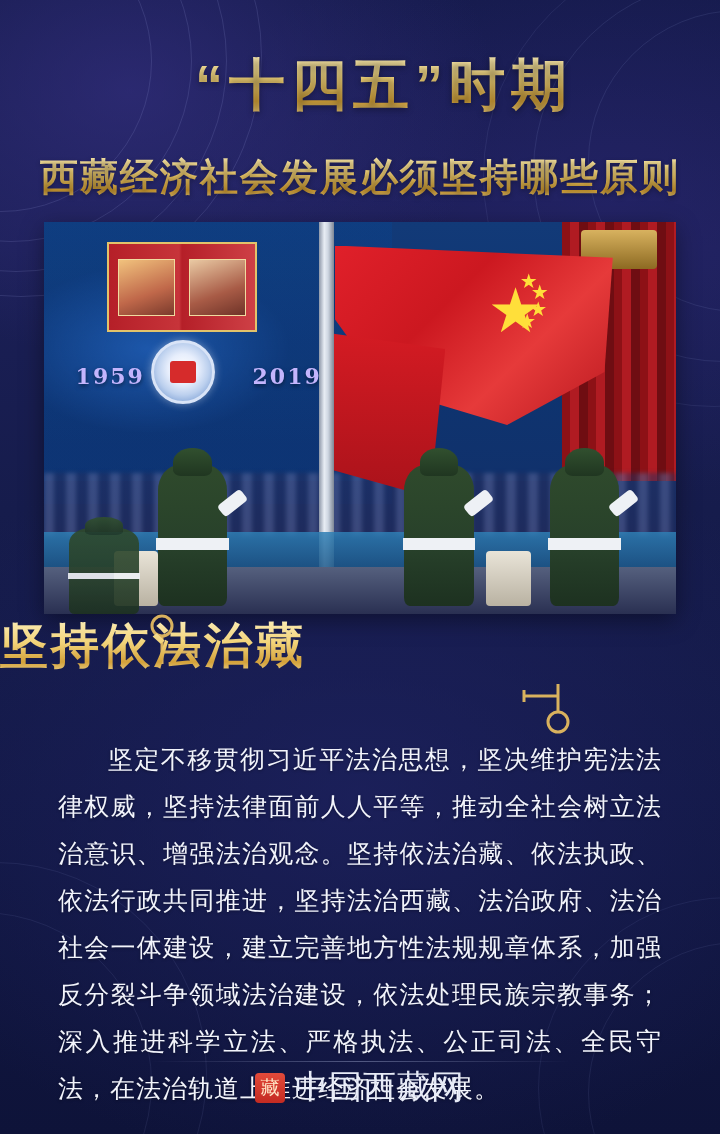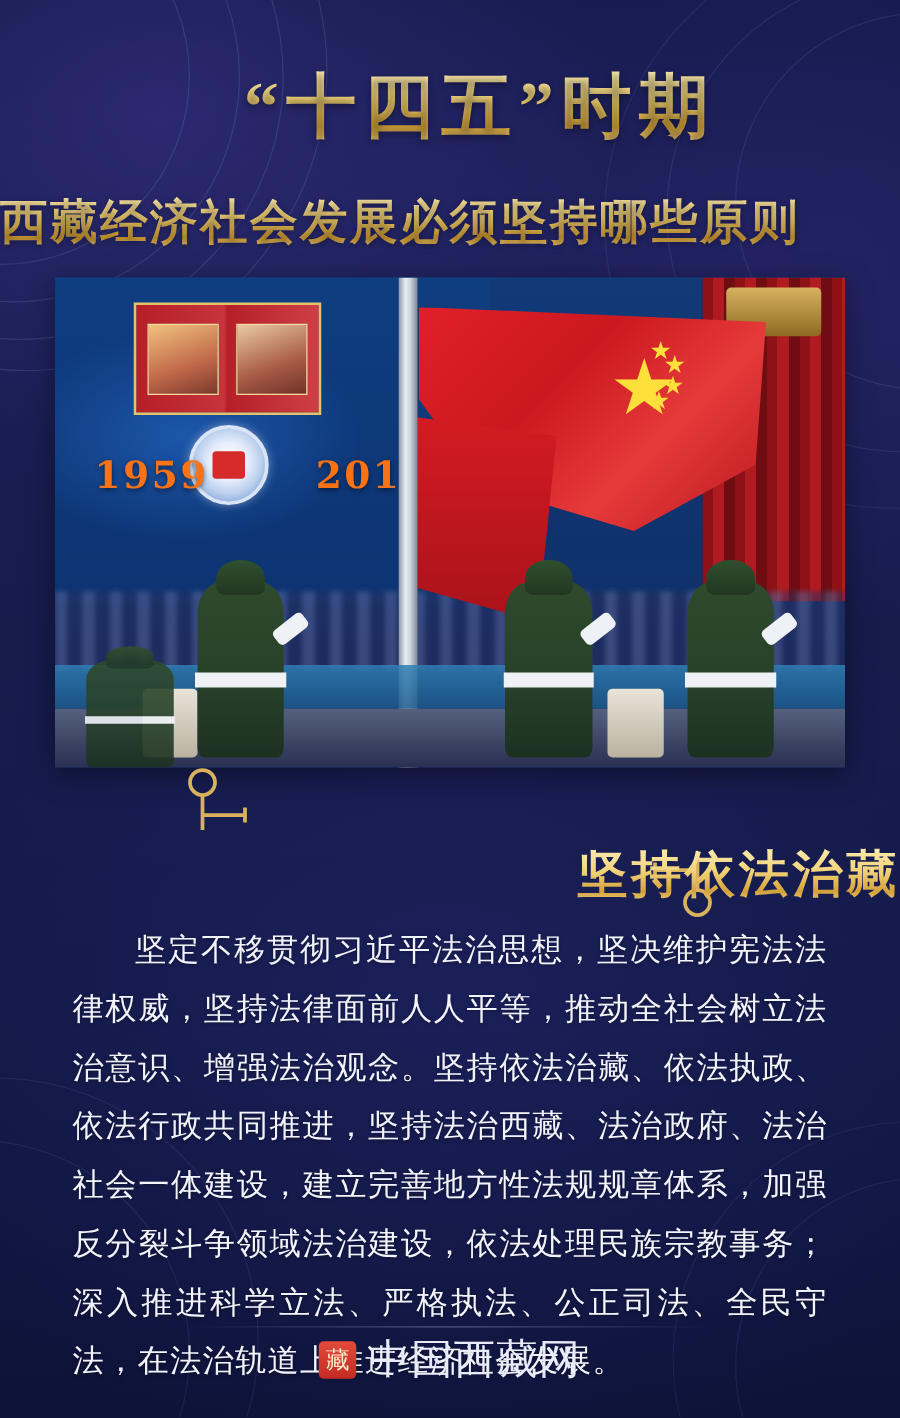--- a/index.html
+++ b/index.html
@@ -41,36 +41,36 @@
   .s8 { width: 340px; height: 340px; left: -190px; bottom: -120px; border-color: rgba(160,170,230,0.10);}
   .s9 { width: 420px; height: 420px; left: -215px; bottom: -150px; border-color: rgba(160,170,230,0.10);}
   .s10 { width: 300px; height: 300px; right: -170px; bottom: -110px; border-color: rgba(160,170,230,0.10);}
   .s11 { width: 380px; height: 380px; right: -200px; bottom: -145px; border-color: rgba(160,170,230,0.09);}
 
   .title-main {
     position: absolute;
     top: 48px;
     left: 0; right: 0;
     text-align: center;
-    font-family: Liberation Serif, serif;
+    font-family: Liberation Sans, sans-serif;
     font-size: 56px;
     font-weight: bold;
     letter-spacing: 6px;
     background: linear-gradient(180deg, #fdf3c6 0%, #f3d57a 40%, #d9a63a 70%, #f6e3a4 100%);
     -webkit-background-clip: text;
     background-clip: text;
     color: transparent;
     text-shadow: 0 2px 6px rgba(0,0,0,0.35);
     margin-left: 48px;
   }
   .title-sub {
     position: absolute;
     top: 152px;
     left: 0; right: 0;
-    text-align: left;
+    text-align: center;
     font-family: "DejaVu Serif", serif;
     font-size: 38px;
     font-weight: bold;
     letter-spacing: 2px;
     background: linear-gradient(180deg, #fdf0bb 0%, #f0cd6d 45%, #cf9b30 75%, #f2dc9c 100%);
     -webkit-background-clip: text;
     background-clip: text;
     color: transparent;
     text-shadow: 0 2px 5px rgba(0,0,0,0.3);
   }
@@ -101,22 +101,22 @@
     position:absolute; left:17%; top:30%; width:58px; height:58px; border-radius:50%;
     background: radial-gradient(circle at 50% 45%, #fff 0%, #e7eefc 35%, #bcd0ee 60%, #5b86c7 100%);
     border: 3px solid #d9e4f7;
     box-shadow: 0 0 8px rgba(255,255,255,0.4);
   }
   .ph-emblem:after{
     content:""; position:absolute; left:50%; top:50%; width:26px;height:22px; transform:translate(-50%,-50%);
     background:#d62b2b; border-radius:3px;
   }
   .ph-year {
-    position:absolute; color:#f97316; font-family:"DejaVu Serif", serif; font-weight:bold;
-    font-size:30px; letter-spacing:2px; text-shadow:0 2px 4px rgba(0,0,0,0.5);
+    position:absolute; color:#c4b5fd; font-family:"DejaVu Serif", serif; font-weight:bold;
+    font-size:22px; letter-spacing:2px; text-shadow:0 2px 4px rgba(0,0,0,0.5);
   }
   .ph-year.y1 { left: 5%; top: 36%; }
   .ph-year.y2 { left: 33%; top: 36%; }
   .ph-poster {
     position:absolute; left:10%; top:5%; width:23%; height:22%;
     background: linear-gradient(90deg,#b51f28 0%, #c7343a 48%, #b51f28 50%, #ce4046 100%);
     border: 2px solid #e2c36a;
   }
   .ph-poster:before{
     content:""; position:absolute; left:6%; top:18%; width:38%; height:64%;
@@ -207,25 +207,25 @@
     position:absolute; bottom:2%; width:7%; height:14%;
     background: linear-gradient(180deg,#e9e4d8,#b9b2a2);
     border-radius:4px;
   }
   .pl-1{ left:11%; }
   .pl-2{ left:70%; }
 
   
   .section-head {
     position: absolute;
-    top: 672px;
+    top: 614px;
     left: 0; right: 0;
-    text-align: right;
+    text-align: left;
     font-family: "DejaVu Serif", serif;
-    font-size: 40px;
+    font-size: 48px;
     font-weight: bold;
     letter-spacing: 3px;
     background: linear-gradient(180deg, #fdf2c4 0%, #f2d379 45%, #d3a13a 75%, #f7e7ae 100%);
     -webkit-background-clip: text;
     background-clip: text;
     color: transparent;
   }
   .orn {
     position: absolute;
     pointer-events: none;

